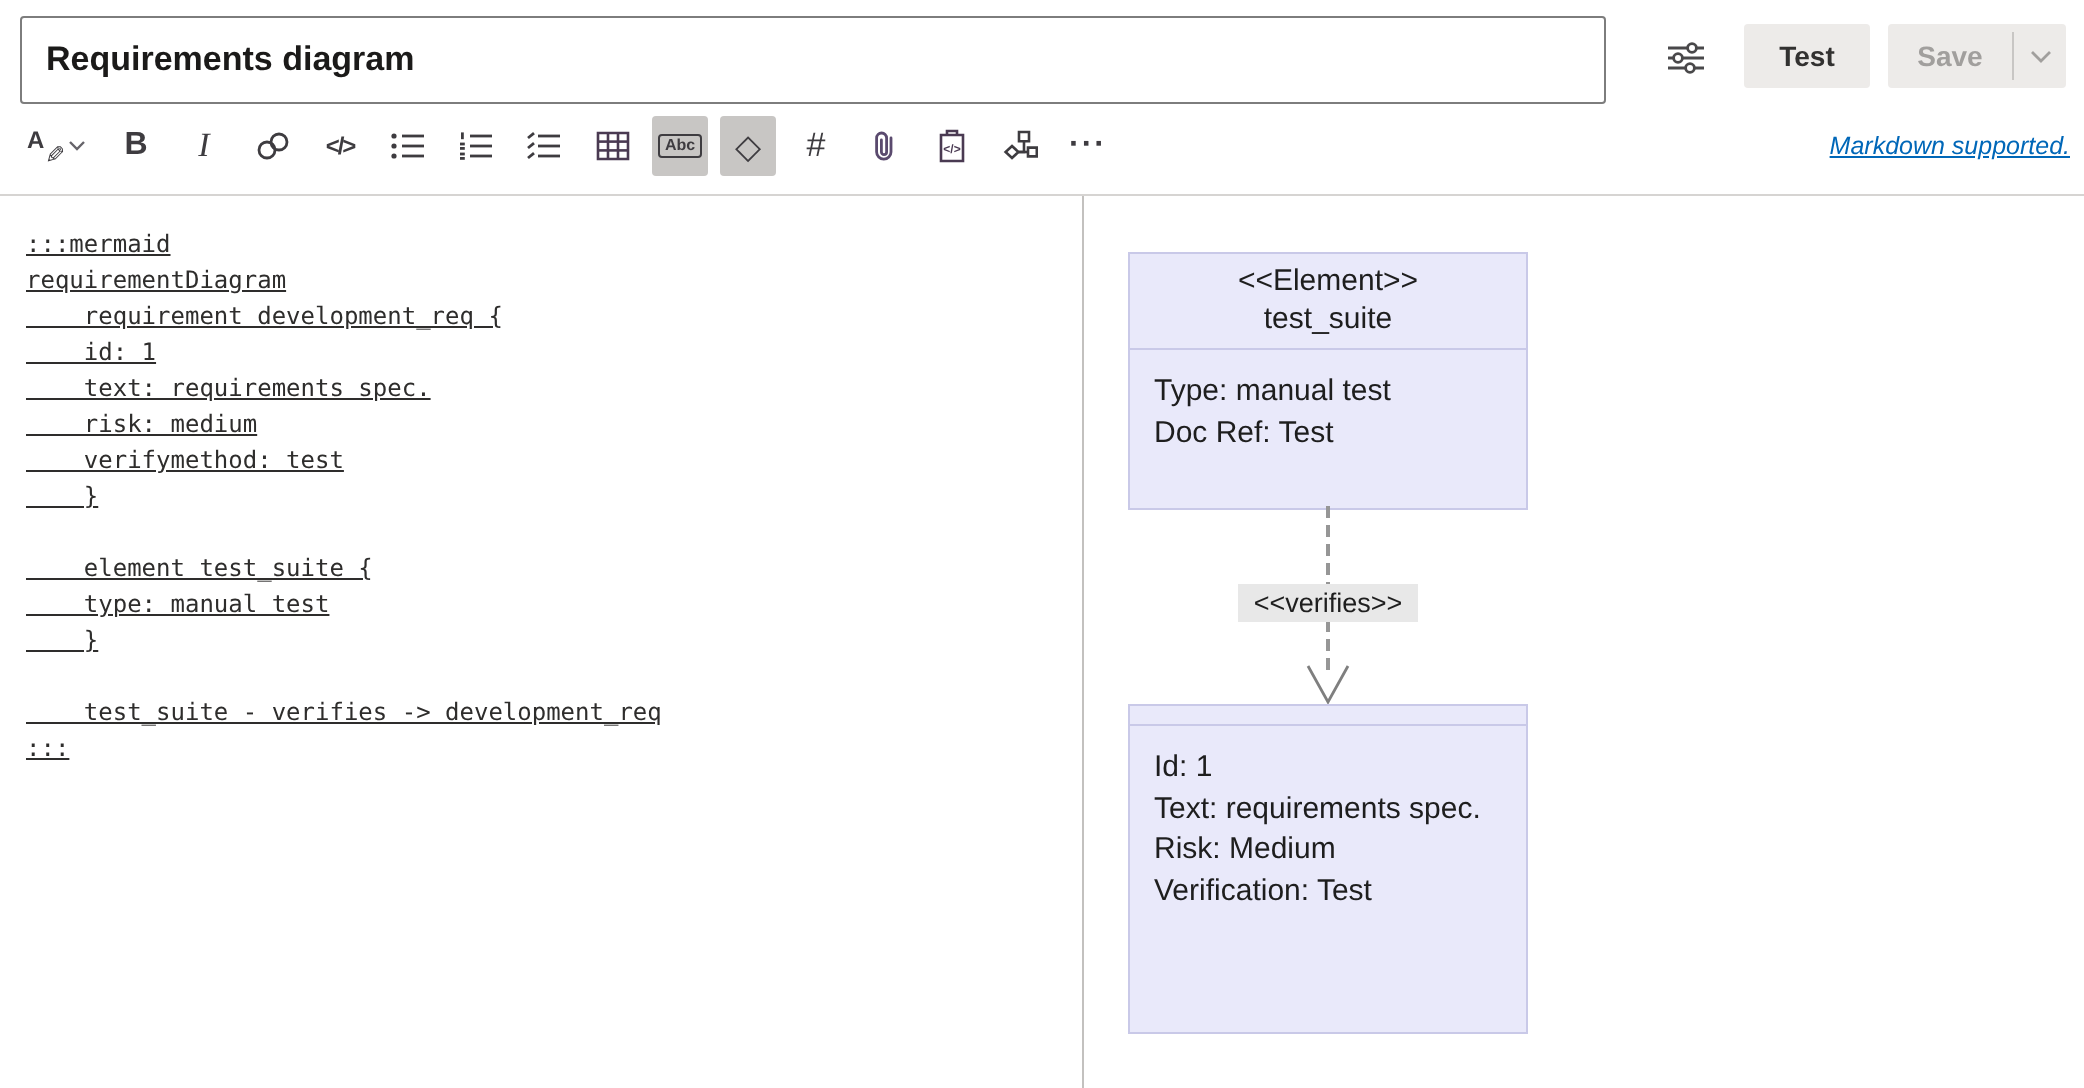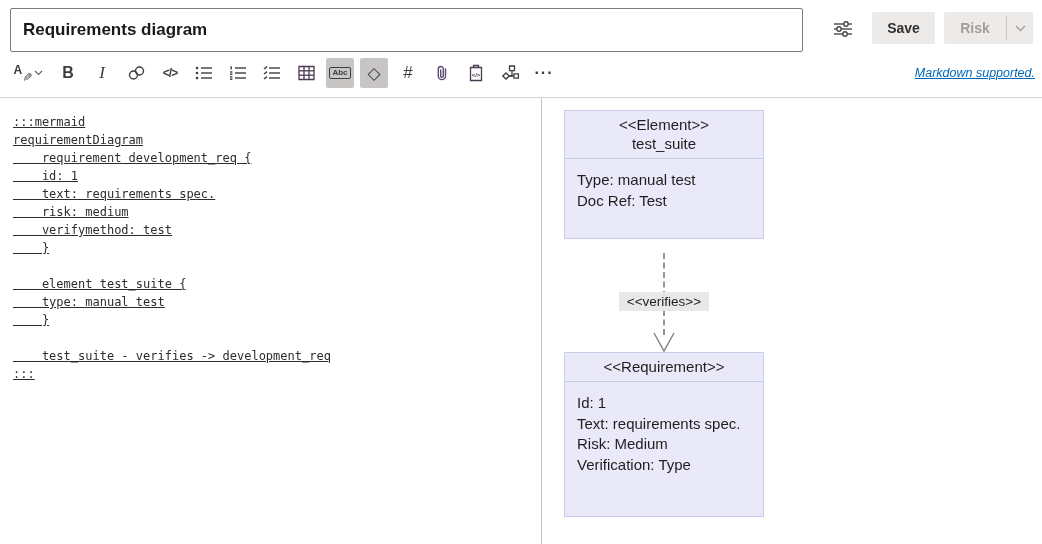--- a/index.html
+++ b/index.html
@@ -56,21 +56,21 @@
     font-family:"DejaVu Sans Mono", monospace; font-size:12px; line-height:18px; color:#2e2d2c;
     white-space:pre;text-decoration:underline; }
 
   
   .preview { position:absolute; left:542px; top:98px; width:500px; height:446px; }
   .dbox { position:absolute; left:22px; width:200px; background:var(--box-fill,#e9e9fa);
     border:1px solid var(--box-border,#c9c9e8); color:#1e1e1e; }
   .dbox-header { border-bottom:1px solid var(--box-border,#c9c9e8); text-align:center;
     padding:4px 0 5px; font-size:15px; line-height:19px; }
   .dbox-body { padding:11px 12px 0 12px; font-size:15px; line-height:20.5px; }
-  .box-element { top:12px; height:129px; }
+  .box-element { top:28px; height:129px; }
   .box-requirement { top:254px; height:165px; }
   .rel-line { position:absolute; left:121px; top:155px; height:82px; width:0;
     border-left:2px dashed var(--arrow,#969696); }
   .rel-arrow { position:absolute; left:110px; top:234px; }
   .rel-label { position:absolute; left:77px; top:194px; width:90px; text-align:center;
     background:var(--label-bg,#e8e8e8); font-size:13.5px; line-height:19px; color:#1e1e1e; }
 
   svg.ic { display:block; }
   svg.ic * { vector-effect:non-scaling-stroke; }
 </style>
@@ -89,24 +89,24 @@
           <line x1="3" y1="12" x2="21" y2="12"></line>
           <line x1="3" y1="17" x2="21" y2="17"></line>
           <circle cx="15" cy="7" r="2.2"></circle>
           <circle cx="8" cy="12" r="2.2"></circle>
           <circle cx="14" cy="17" r="2.2"></circle>
         </g>
       </svg>
     </span>
   </button>
 
-  <button class="hdr-btn close-btn">Save</button>
+  <button class="hdr-btn close-btn">Test</button>
 
   <div class="save-split">
-    <button class="save-main" disabled="">Risk</button>
+    <button class="save-main" disabled="">Save</button>
     <div class="save-sep"></div>
     <button class="save-chev">
       <span>
         <svg class="ic" width="11" height="7" viewBox="0 0 11 7">
           <polyline points="1,1 5.5,5.5 10,1" fill="none" stroke="#a19f9d" stroke-width="1.4"></polyline>
         </svg>
       </span>
     </button>
   </div>
 
@@ -290,24 +290,23 @@
     <div class="rel-line"></div>
     <div class="rel-label">&lt;&lt;verifies&gt;&gt;</div>
     <div class="rel-arrow">
       <svg class="ic" width="24" height="20" viewBox="0 0 24 20">
         <polyline points="2,1 12,19 22,1" fill="none" stroke="#7f7f7f" stroke-width="1.4"></polyline>
       </svg>
     </div>
 
     <div class="dbox box-requirement">
       <div class="dbox-header">
-        <div>&lt;&lt;Requirement&gt;&gt;</div>
       </div>
       <div class="dbox-body">
         <div>Id: 1</div>
         <div>Text: requirements spec.</div>
         <div>Risk: Medium</div>
-        <div>Verification: Type</div>
+        <div>Verification: Test</div>
       </div>
     </div>
 
   </div>
 </div>
 
 </body></html>

